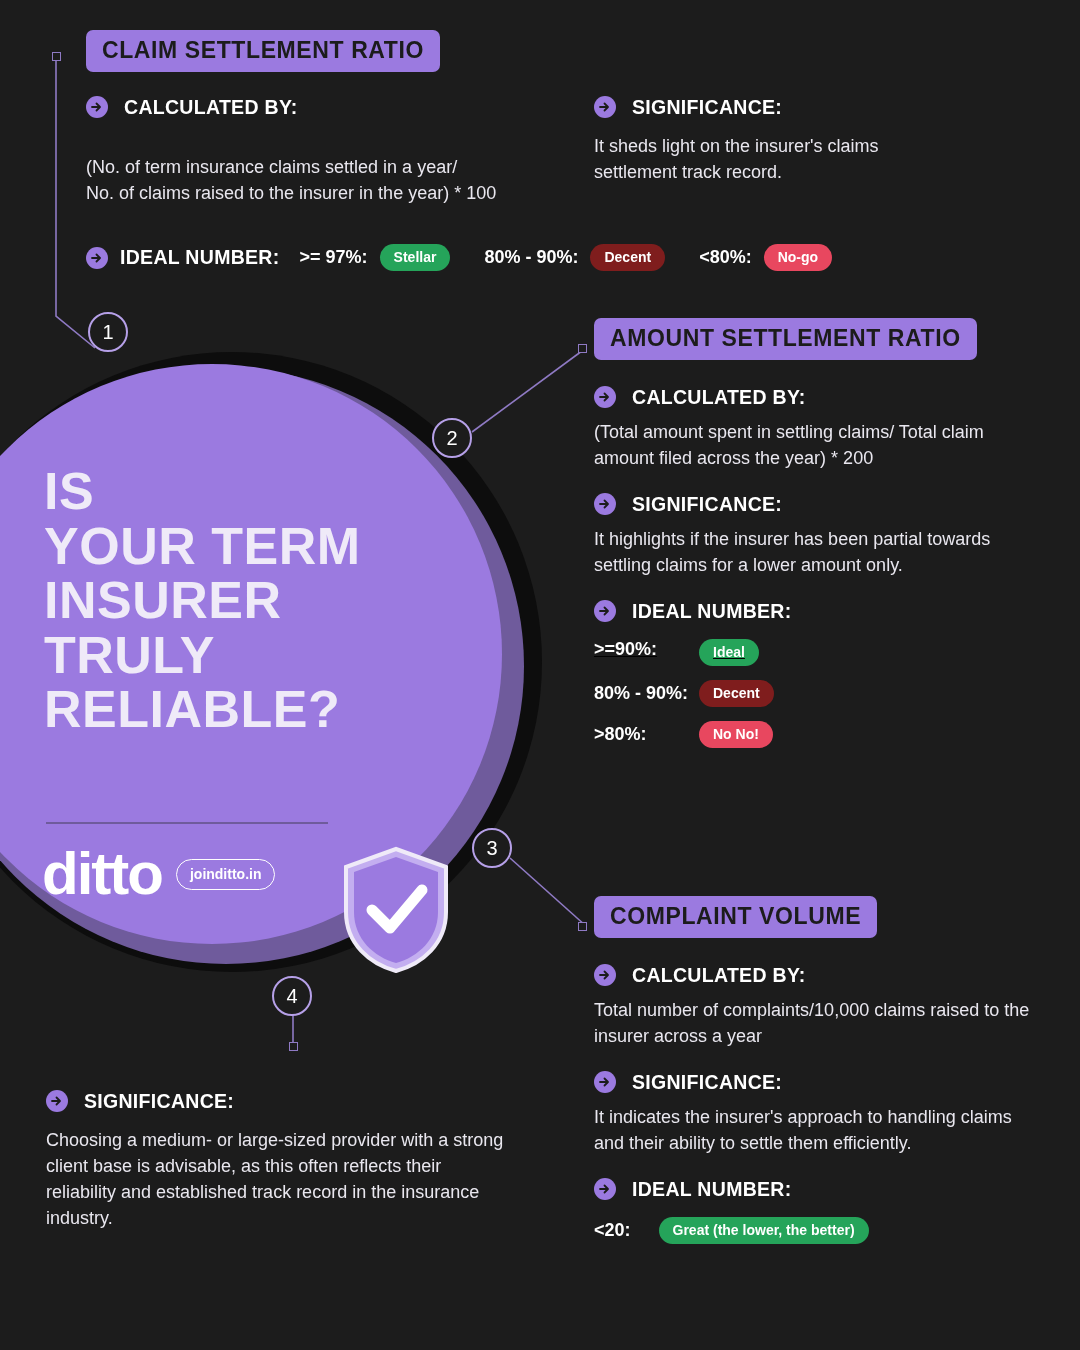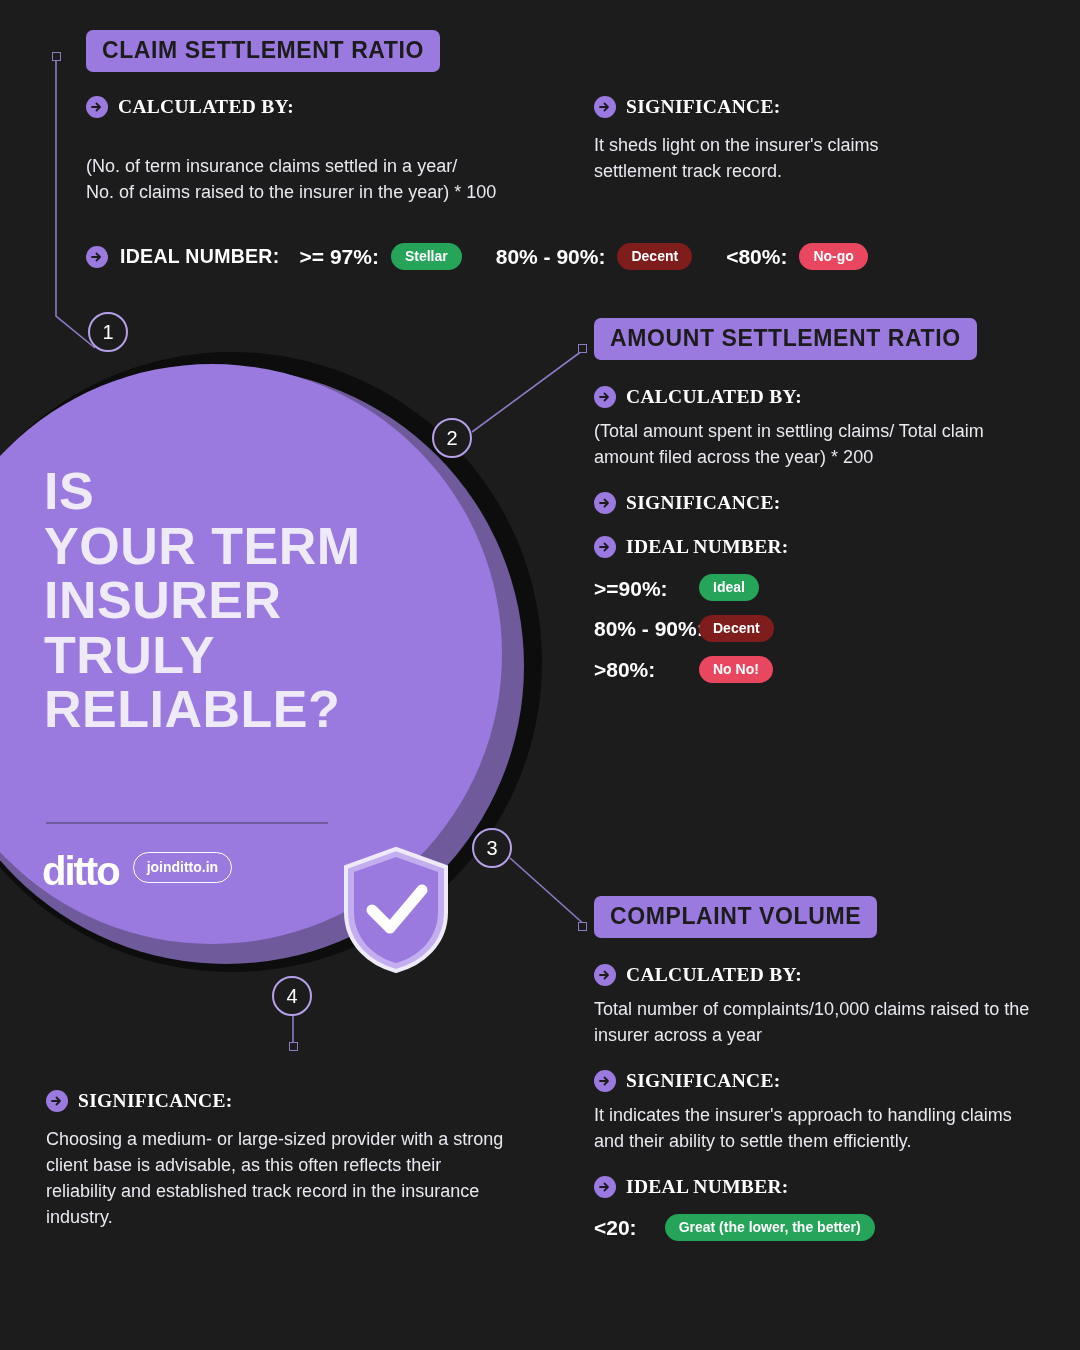--- a/index.html
+++ b/index.html
@@ -22,23 +22,21 @@
     color: #1c1c1c;
     font-weight: bold;
     letter-spacing: .6px;
     padding: 9px 16px 10px 16px;
     border-radius: 7px;
     font-size: 23px;
     line-height: 1;
   }
   .arrow-row {
     display: flex;
-    align-items: center;
-    gap: 10px;
-    font-family: Liberation Serif, serif;
+    gap: 16px;
   }
   .arrow-ico {
     width: 22px; height: 22px;
     border-radius: 50%;
     background: #9b7ae0;
     display: inline-flex;
     align-items: center;
     justify-content: center;
     flex: 0 0 auto;
   }
@@ -63,21 +61,21 @@
     padding: 6px 14px 7px;
     border-radius: 14px;
     line-height: 1;
     white-space: nowrap;
   }
   .pill.green { background: #25a45a; }
   .pill.blue  { background: #7f1d1d; }
   .pill.red   { background: #e8475f; }
   .range-lbl {
     color: #ffffff;
-    font-size: 21px;
+    font-size: 18px;
     font-weight: 600;
     white-space: nowrap;
   }
 
   
   .badge {
     position: absolute;
     width: 40px; height: 40px;
     border-radius: 50%;
     background: #1c1c1c;
@@ -144,25 +142,24 @@
     width: 282px; height: 2px;
     background: #6f5b9c;
   }
   #brand {
     position: absolute;
     left: 120px; top: 492px;
     display: flex; align-items: center; gap: 14px;
   }
   #brand-name {
     color: #ffffff;
-    font-size: 40px;
+    font-size: 60px;
     font-weight: bold;
     letter-spacing: -2px;
     line-height: 1;
-    margin-top: 7px;
   }
   #brand-url {
     border: 1.5px solid #ffffff;
     border-radius: 16px;
     color: #ffffff;
     font-size: 14px;
     font-weight: bold;
     padding: 7px 13px 8px;
     line-height: 1;
   }
@@ -289,32 +286,33 @@
     <div class="body-text mt10" style="width:440px;">(Total amount spent in settling claims/ Total claim amount filed across the year) * 200</div>
 
     <div class="arrow-row mt22">
       <span class="arrow-ico">
         <svg width="12" height="12" viewBox="0 0 12 12">
             <path d="M1 6h7M5.5 2.5L9 6l-3.5 3.5" stroke="#1c1c1c" stroke-width="1.8" fill="none" stroke-linecap="round" stroke-linejoin="round"></path>
           </svg>
       </span>
       <span class="lbl">SIGNIFICANCE:</span>
     </div>
+    <div class="body-text mt10" style="width:446px;">It highlights if the insurer has been partial towards settling claims for a lower amount only.</div>
 
     <div class="arrow-row mt22">
       <span class="arrow-ico">
         <svg width="12" height="12" viewBox="0 0 12 12">
             <path d="M1 6h7M5.5 2.5L9 6l-3.5 3.5" stroke="#1c1c1c" stroke-width="1.8" fill="none" stroke-linecap="round" stroke-linejoin="round"></path>
           </svg>
       </span>
       <span class="lbl">IDEAL NUMBER:</span>
     </div>
 
     <div style="margin-top:16px; display:flex; flex-direction:column; gap:14px;">
-      <div style="display:flex; align-items:flex-end;">
+      <div style="display:flex; align-items:flex-start;text-decoration:underline;">
         <span class="range-lbl" style="width:105px;">&gt;=90%:</span>
         <span class="pill green">Ideal</span>
       </div>
       <div style="display:flex; align-items:center;">
         <span class="range-lbl" style="width:105px;">80% - 90%:</span>
         <span class="pill blue">Decent</span>
       </div>
       <div style="display:flex; align-items:center;">
         <span class="range-lbl" style="width:105px;">&gt;80%:</span>
         <span class="pill red">No No!</span>

